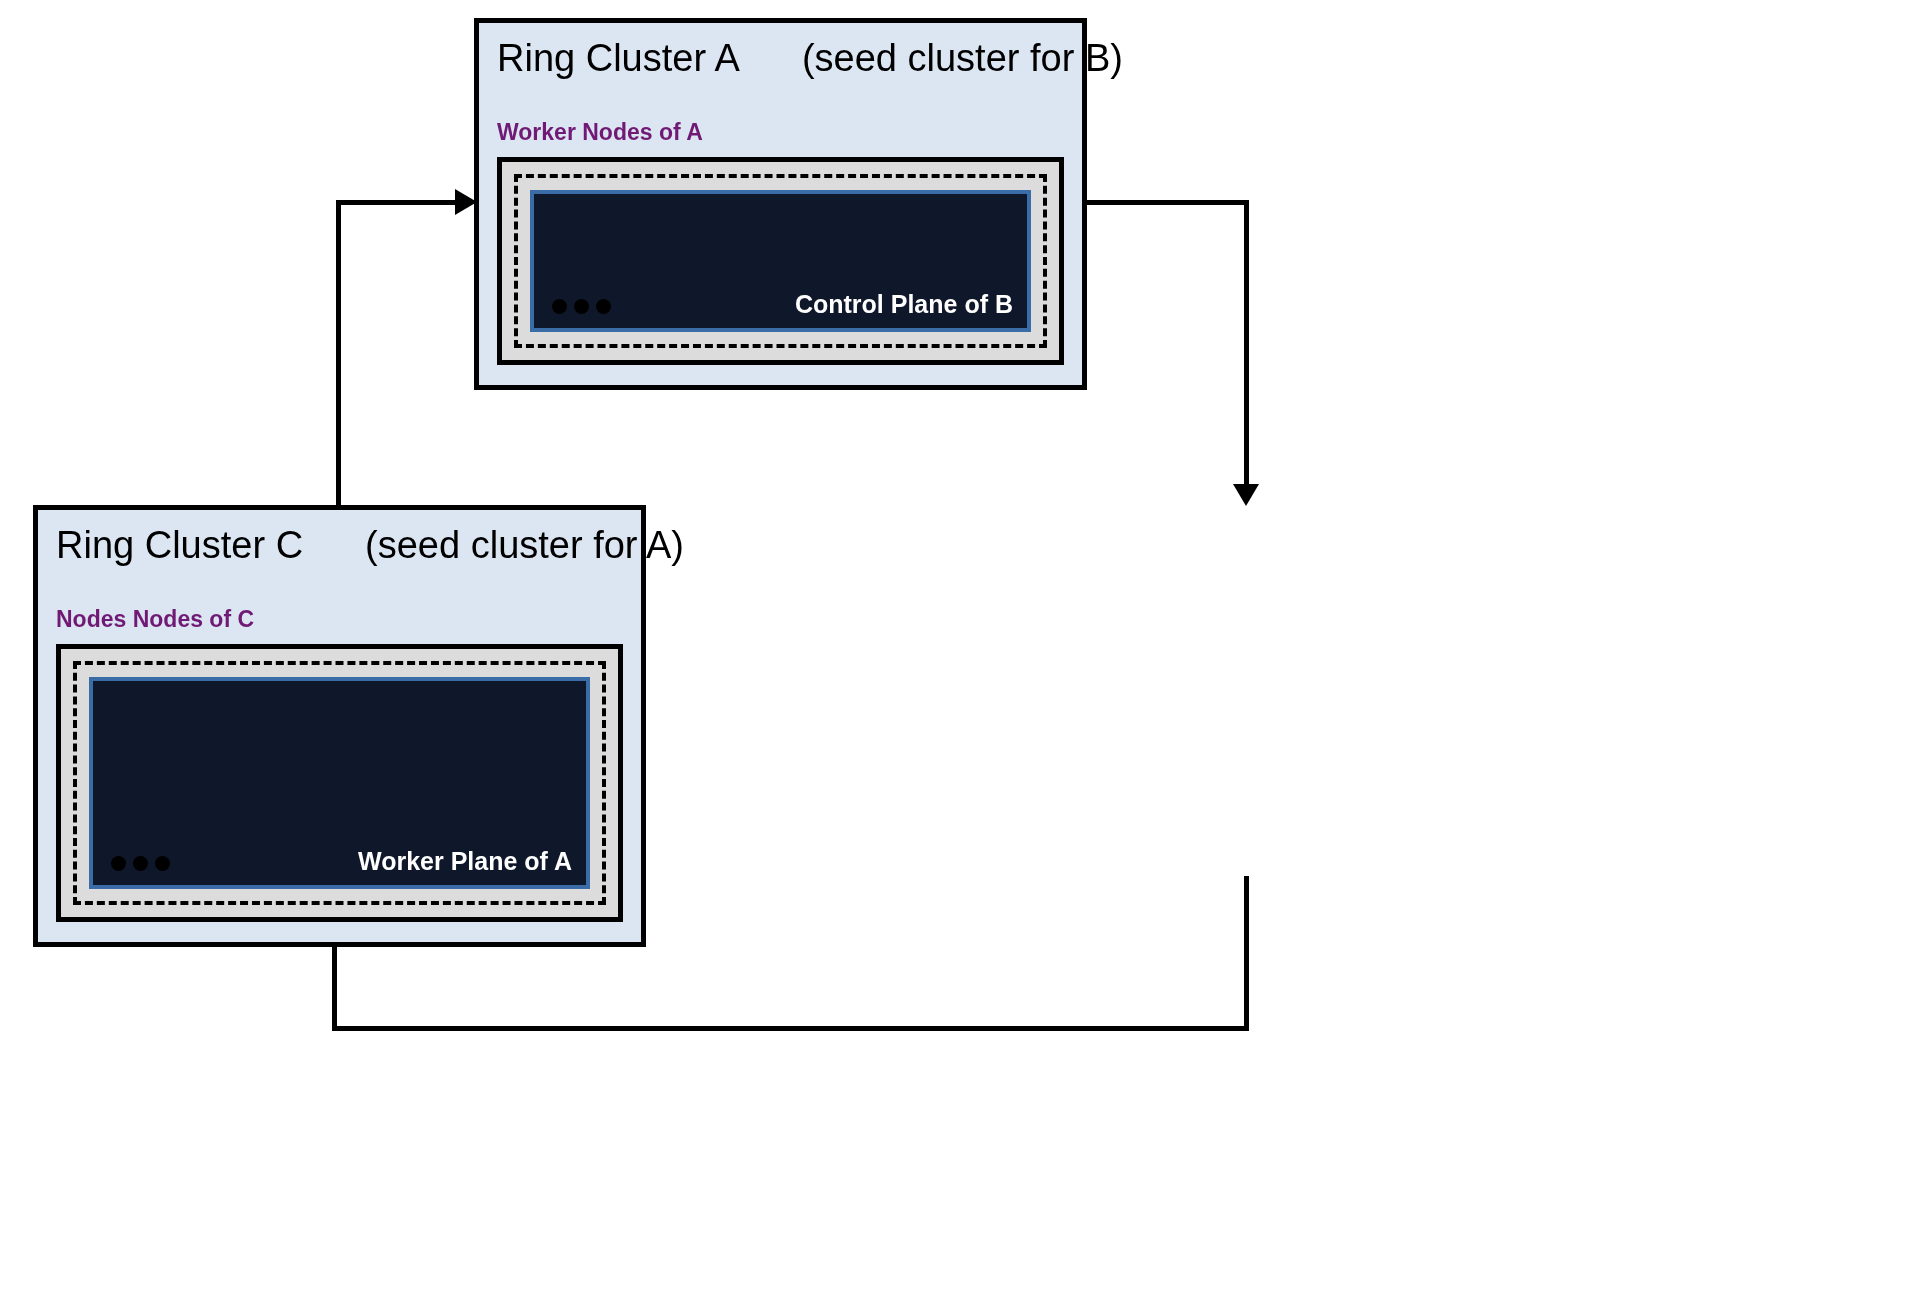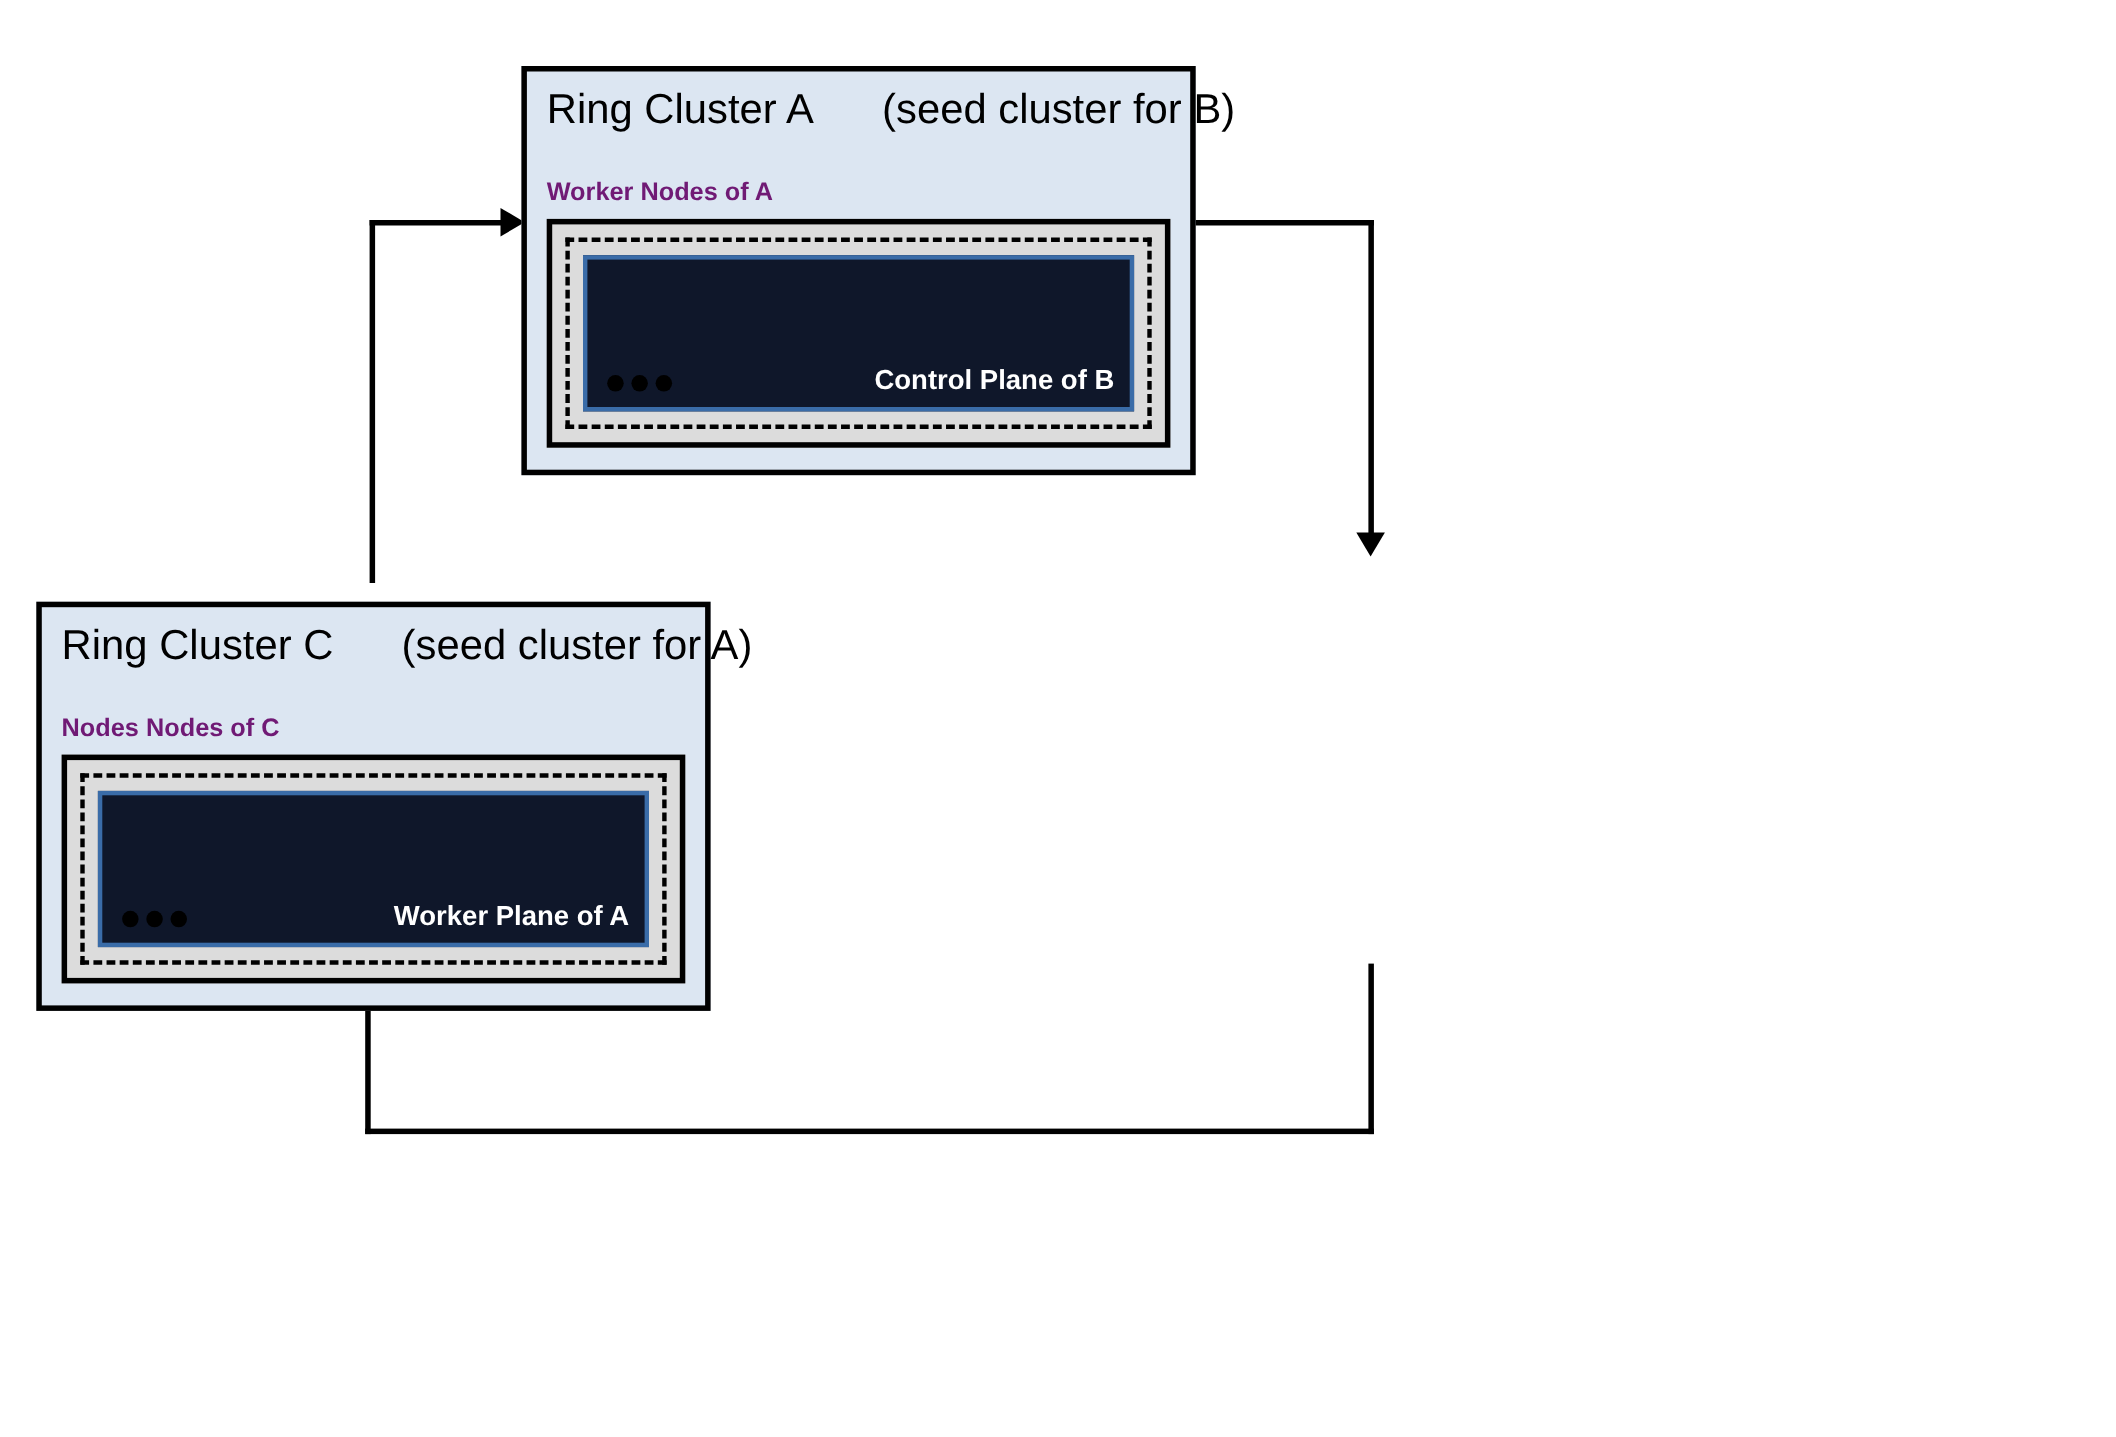--- a/index.html
+++ b/index.html
@@ -17,21 +17,20 @@
     background: #ffffff;
     overflow: hidden;
   }
 
   
   .cluster {
     position: absolute;
     box-sizing: border-box;
     background: #dce6f2;
     border: 5px solid #000000;
-    margin-top: 42px;
   }
   .cluster-title {
     position: absolute;
     left: 18px;
     top: 14px;
     white-space: nowrap;
     font-size: 38px;
     font-weight: 400;
     color: #000000;
     letter-spacing: 0px;
@@ -164,21 +163,21 @@
         <div class="dots">
           <span></span>
             <span></span>
             <span></span>
         </div>
         <div class="cp-label">Control Plane of B</div>
       </div>
     </div>
   </div>
 
-  <div class="cluster" style="left:33px; top:505px; width:613px; height:372px;">
+  <div class="cluster" style="left:33px; top:505px; width:613px; height:442px;">
     <div class="cluster-title">
       <span>Ring Cluster C</span><span class="seed">(seed cluster for A)</span>
     </div>
     <div class="worker-label">Nodes Nodes of C</div>
     <div class="worker-box">
       <div class="dashed-box"></div>
       <div class="control-plane">
         <div class="dots">
           <span></span>
             <span></span>

